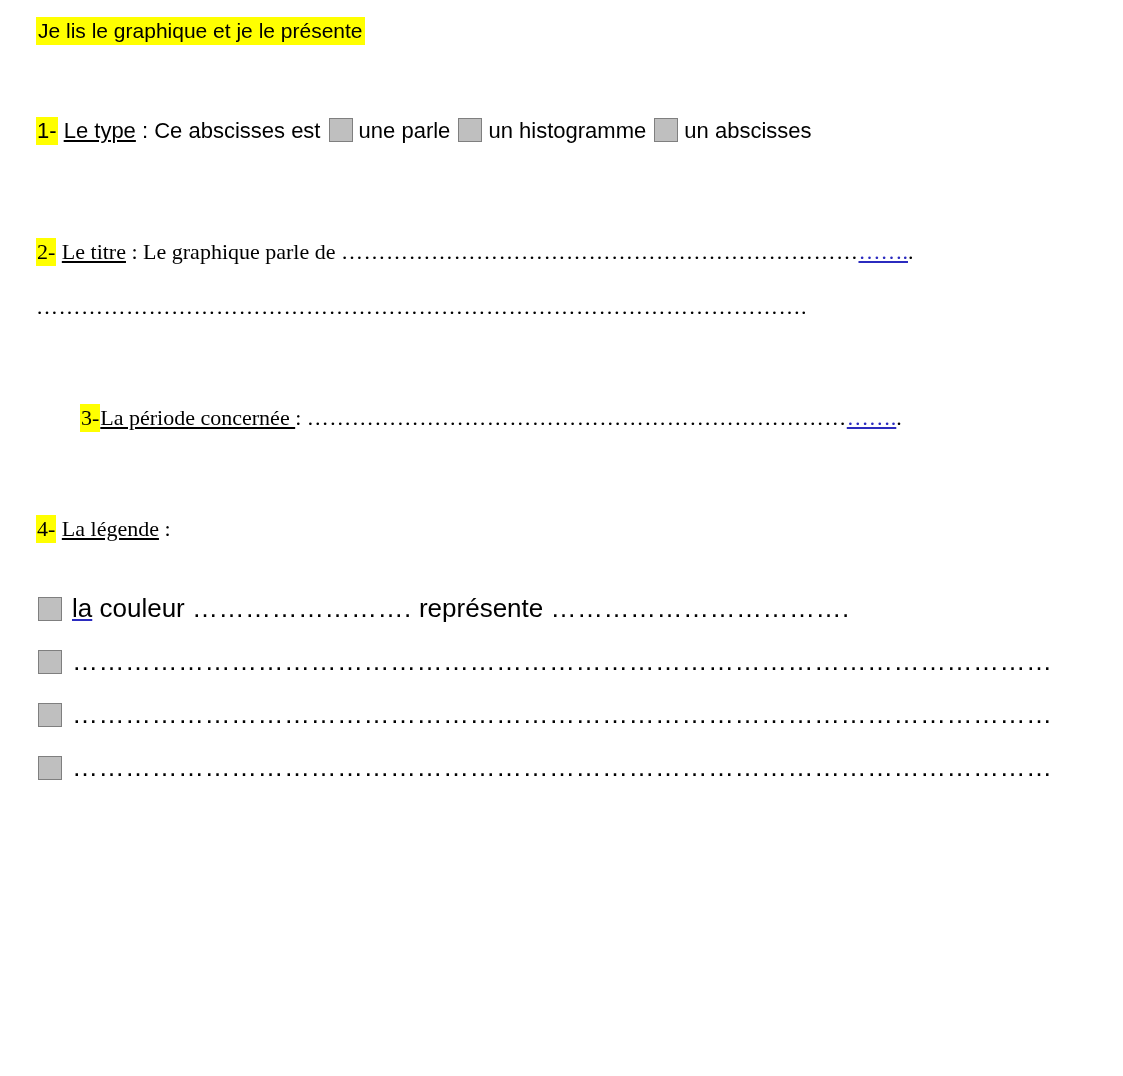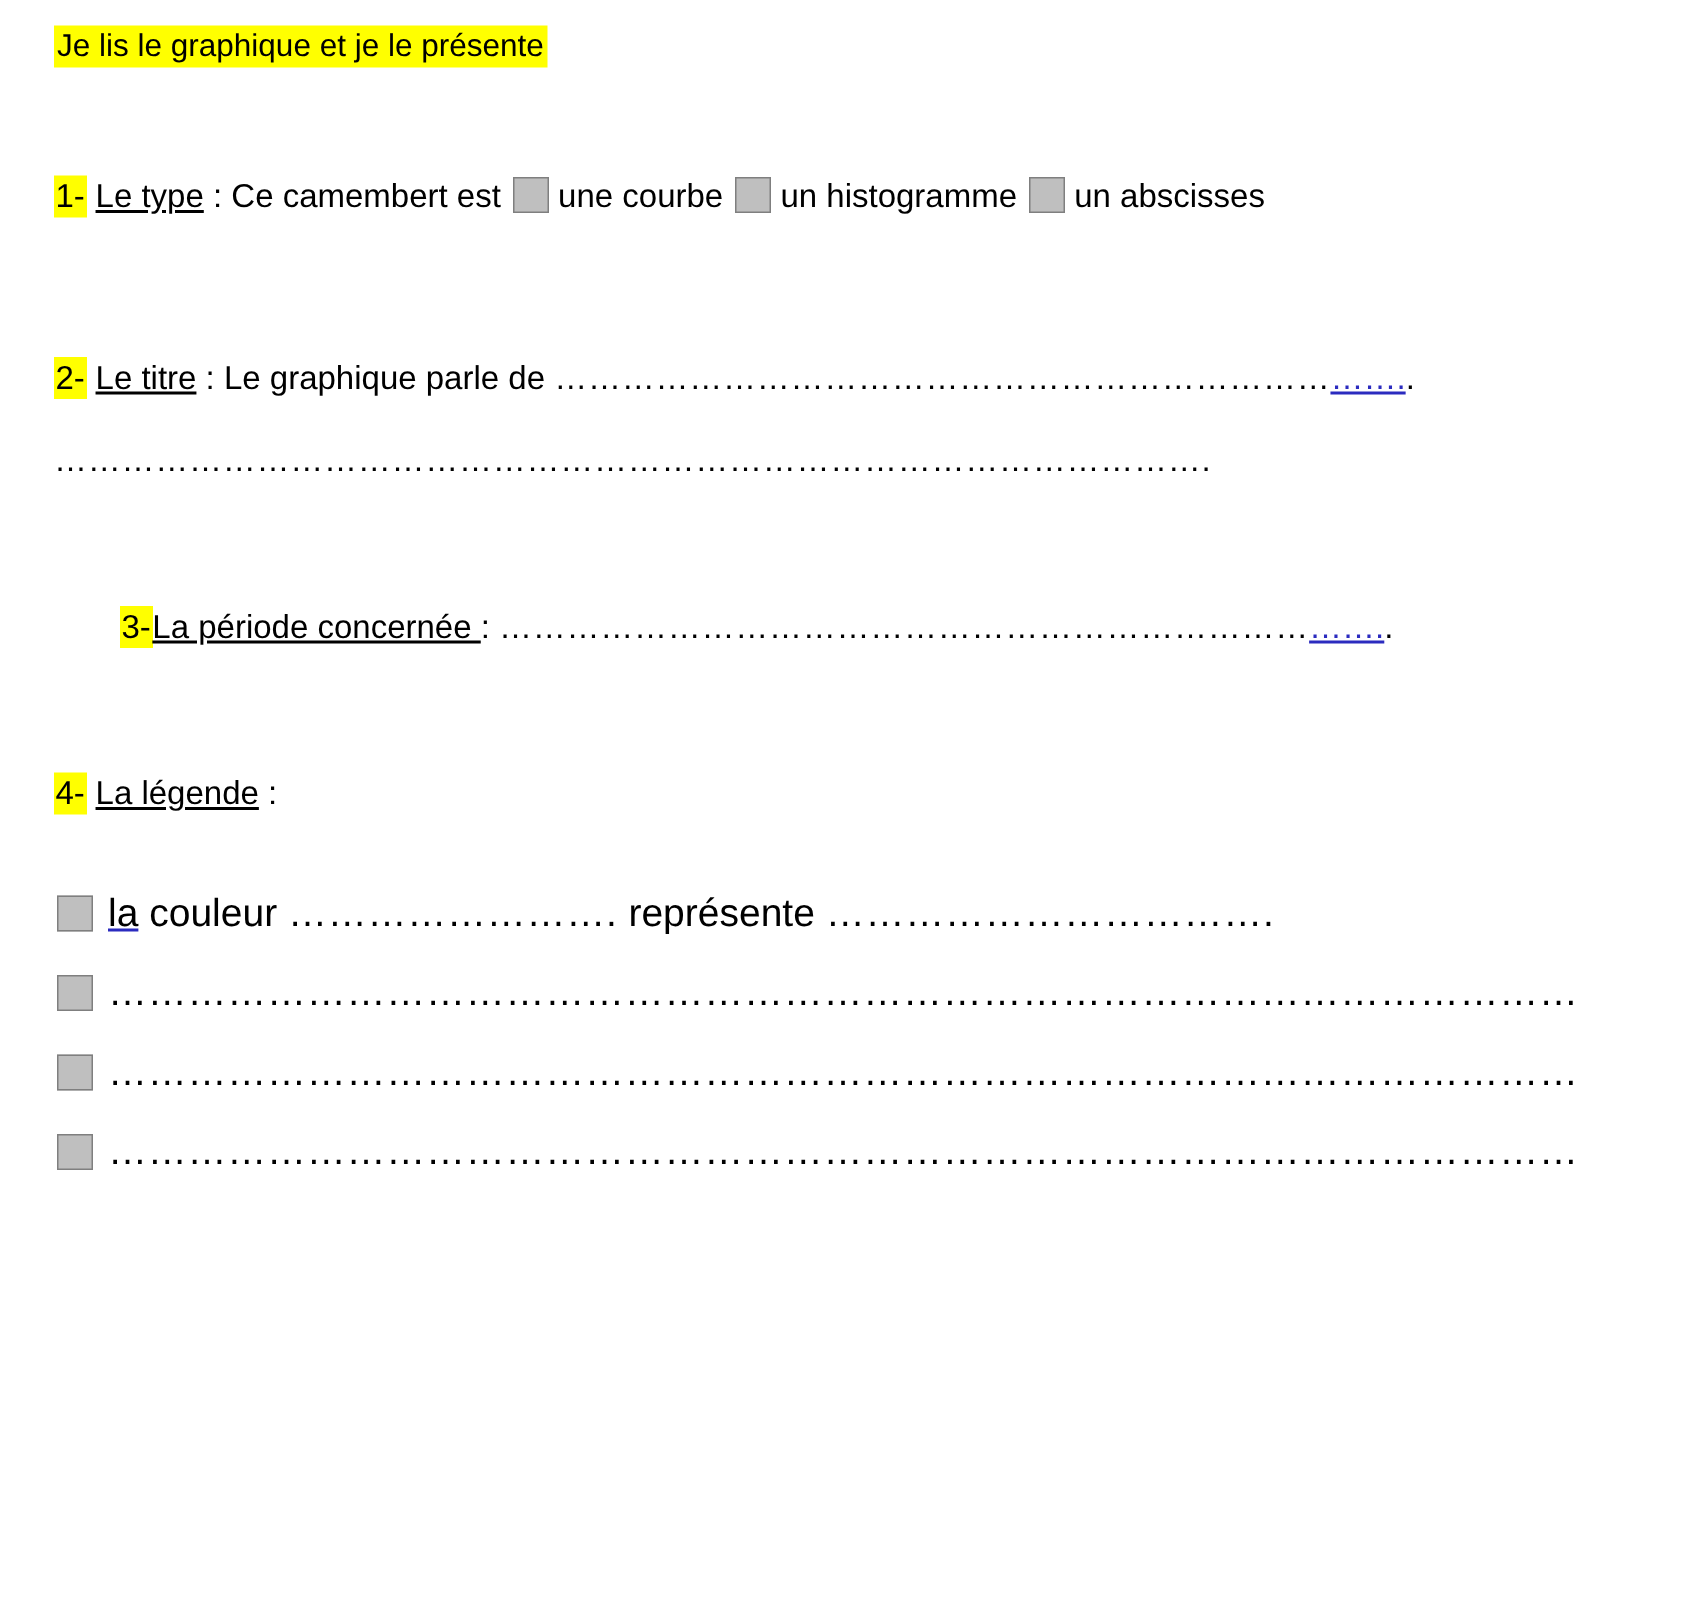--- a/index.html
+++ b/index.html
@@ -65,20 +65,21 @@
     background: #bfbfbf;
     border: 1px solid #7f7f7f;
     vertical-align: -4px;
     margin: 0 6px 0 2px;
     box-sizing: border-box;
   }
   .line-row {
     margin-bottom: 22px;
     font-size: 22px;
     white-space: nowrap;
+    font-family: Liberation Serif, serif;
   }
   .spacer-lg { height: 56px; }
   .spacer-sm { height: 26px; }
   .dots {
     letter-spacing: 0.5px;
   }
   .legend-row {
     font-size: 26px;
     margin-bottom: 22px;
     white-space: nowrap;
@@ -93,22 +94,22 @@
 <body>
 
 <div class="page">
 
   <div class="title-line">
     <span class="hl">Je lis le graphique et je le présente</span>
   </div>
 
   <div class="q-block q1">
     <span class="num">1-</span>
-    <span class="u">Le type</span><span> : Ce camembert est </span>
-    <span class="checkbox"></span><span>une courbe</span>
+    <span class="u">Le type</span><span> : Ce abscisses est </span>
+    <span class="checkbox"></span><span>une parle</span>
     <span class="checkbox"></span><span>un histogramme</span>
     <span class="checkbox"></span><span>un abscisses</span>
   </div>
 
   <div class="q-block q2">
     <div class="line-row">
       <span class="num">2-</span>
       <span class="u">Le titre</span><span> : Le graphique parle de </span><span class="dots">……………………………………………………………</span><span class="blue-dots">…….</span><span>.</span>
     </div>
     <div class="line-row">

